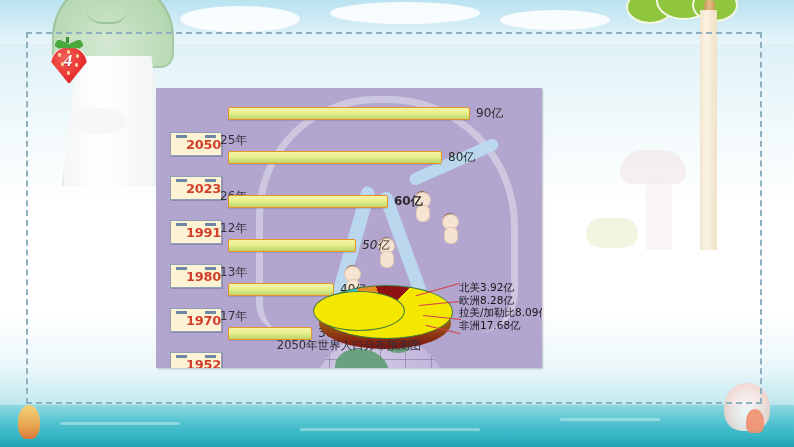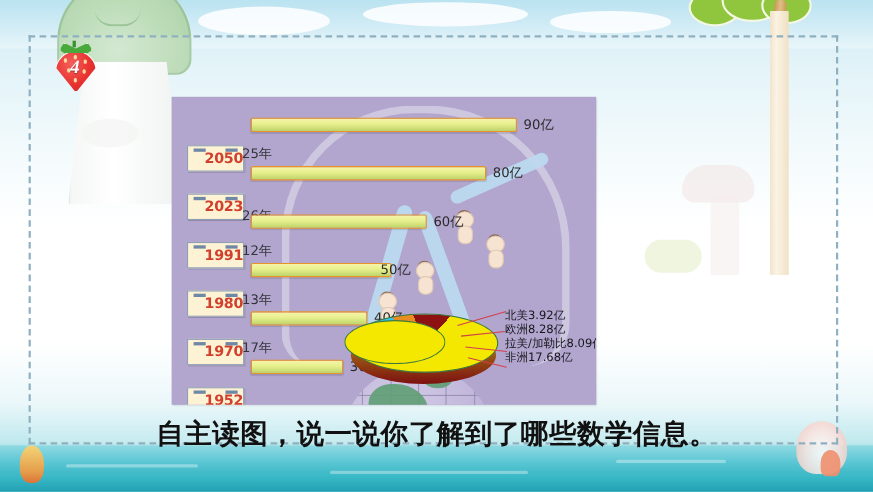--- a/index.html
+++ b/index.html
@@ -278,30 +278,30 @@
         <div class="bar" style="width:214px;"></div>
         <div class="vlabel" style="left:278px;">80亿</div>
       </div>
 
       <div class="gap" style="top:100px;">26年</div>
       <div class="row" style="top:104px;">
         <div class="ylabel">
             <span>1991</span>
           </div>
         <div class="bar" style="width:160px;"></div>
-        <div class="vlabel" style="left:224px;">60亿</div>
+        <div class="vlabel" style="left:224px;font-weight:bold;">60亿</div>
       </div>
 
       <div class="gap" style="top:132px;">12年</div>
       <div class="row" style="top:148px;">
         <div class="ylabel">
             <span>1980</span>
           </div>
         <div class="bar" style="width:128px;"></div>
-        <div class="vlabel" style="left:176px;">50亿</div>
+        <div class="vlabel" style="left:192px;font-style:italic;">50亿</div>
       </div>
 
       <div class="gap" style="top:176px;">13年</div>
       <div class="row" style="top:192px;">
         <div class="ylabel">
             <span>1970</span>
           </div>
         <div class="bar" style="width:106px;"></div>
         <div class="vlabel" style="left:170px;">40亿</div>
       </div>
@@ -325,19 +325,17 @@
       <div class="leader" style="left:104px;top:36px;width:38px;transform:rotate(6deg);"></div>
       <div class="leader" style="left:106px;top:48px;width:36px;transform:rotate(14deg);"></div>
       <div class="pie-legend">
         <div>北美3.92亿</div>
         <div>欧洲8.28亿</div>
         <div>拉美/加勒比8.09亿</div>
         <div>非洲17.68亿</div>
       </div>
     </div>
 
+    <div class="pie-caption">2050年世界人口分布预测图</div>
   </div>
 
-  <div class="footer">
-    <span>自主读图，说一说你了解到了哪些数学信息。</span>
-  </div>
 
 </div>
 
 </body></html>

